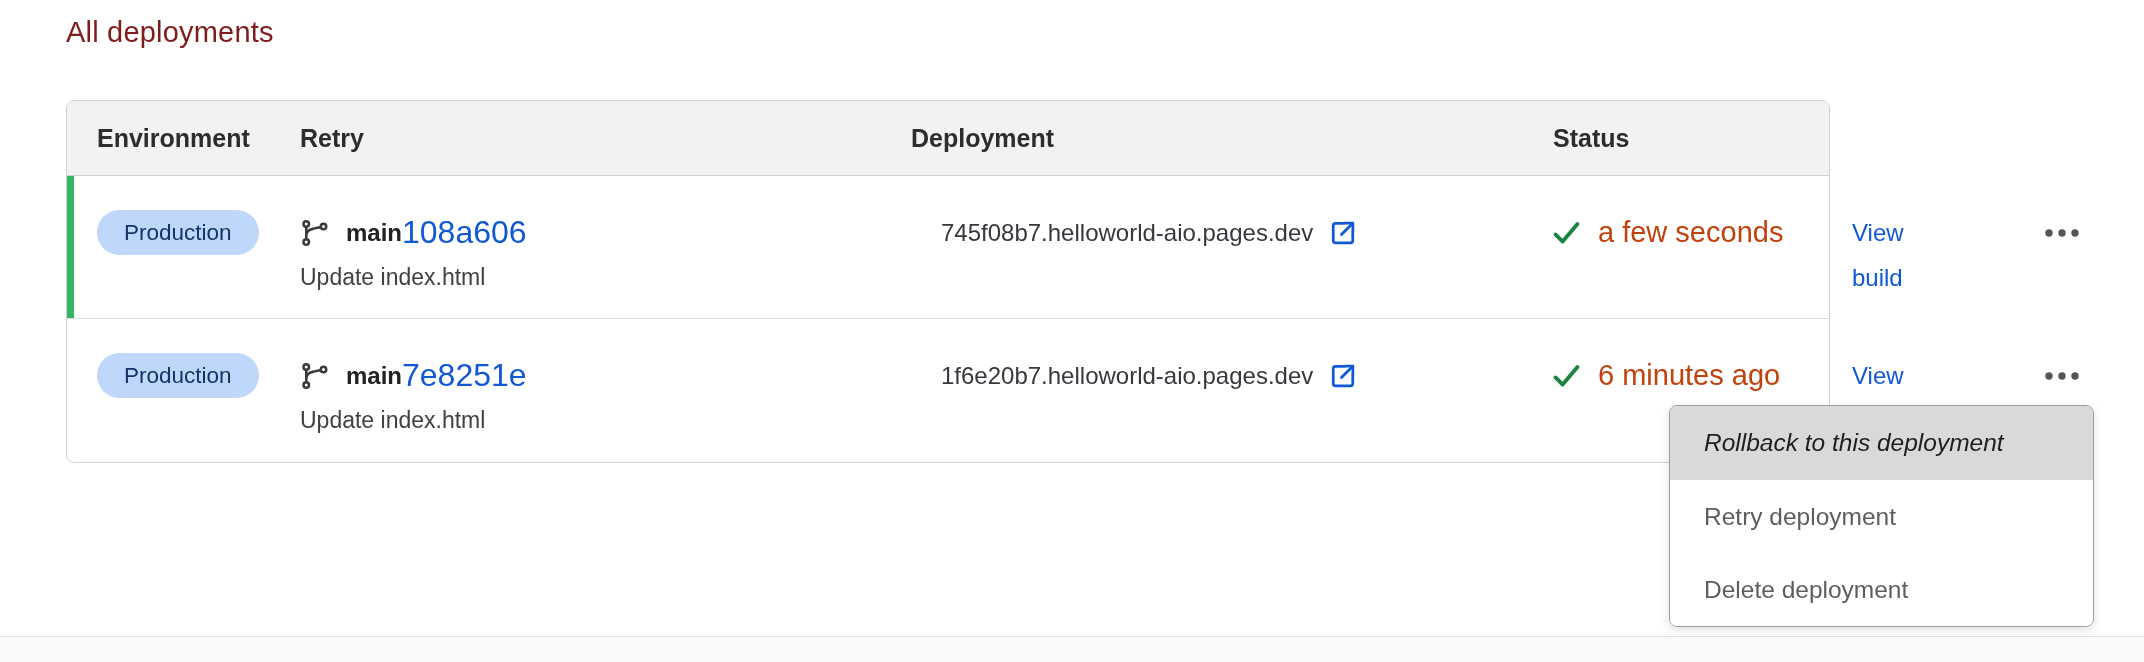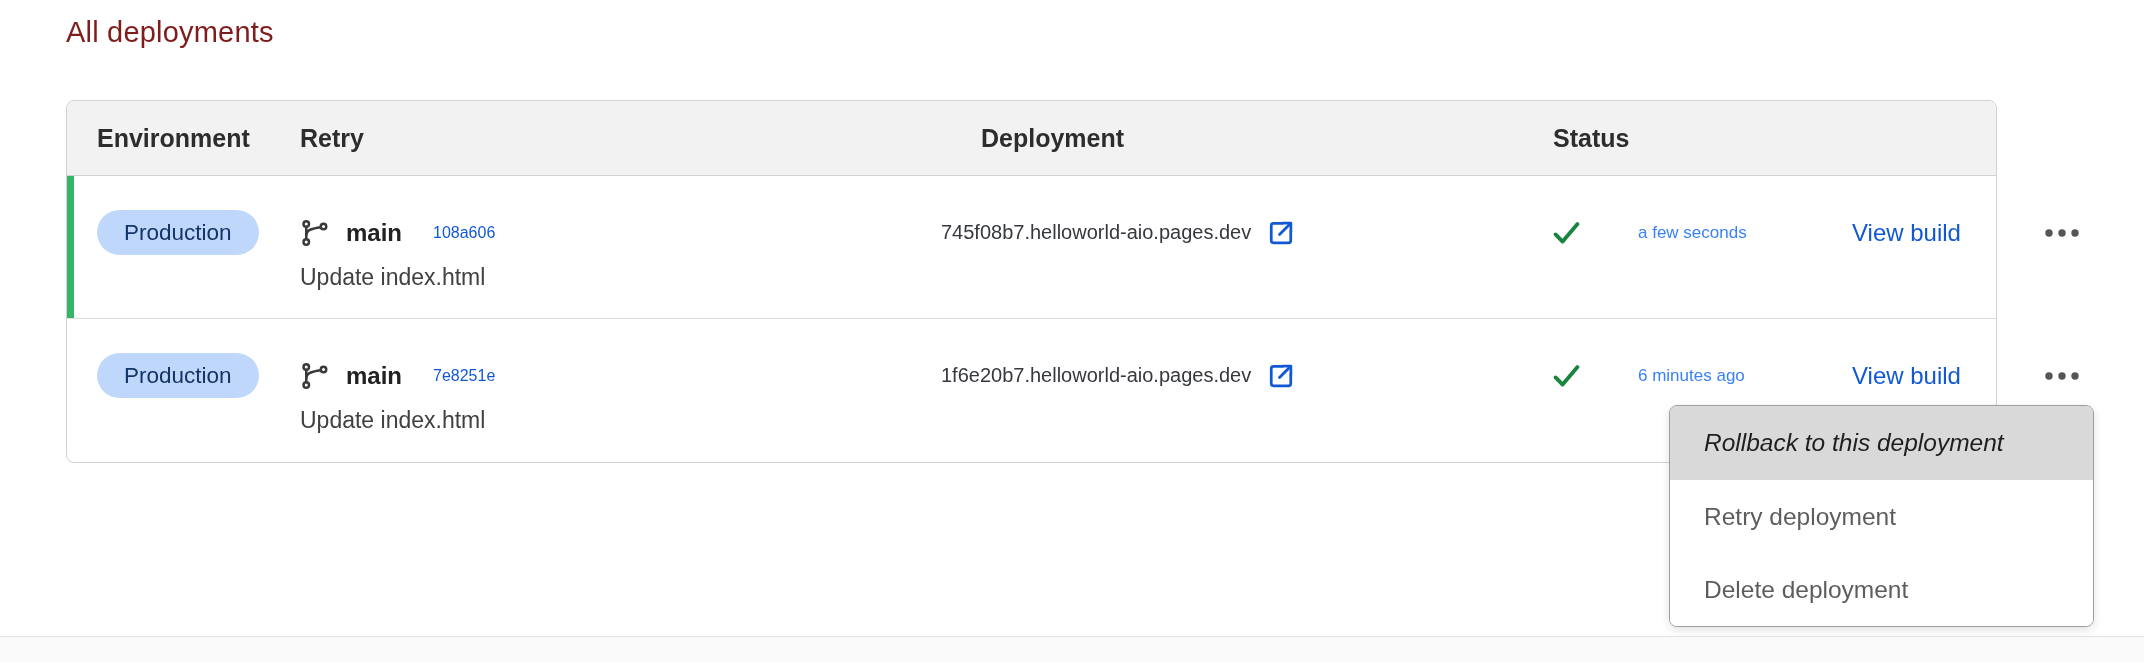--- a/index.html
+++ b/index.html
@@ -26,21 +26,21 @@
     font-weight: 500;
     letter-spacing: 0.2px;
     color: #7f1d1d;
   }
 
   
   .table {
     position: absolute;
     left: 66px;
     top: 100px;
-    width: 1931px;
+    width: 1764px;
     height: 363px;
     background: #ffffff;
     border: 1px solid #d2d2d2;
     border-radius: 8px;
   }
   .thead {
     position: relative;
     height: 75px;
     background: #f2f2f2;
     border-bottom: 1px solid #d2d2d2;
@@ -49,21 +49,21 @@
   .th {
     position: absolute;
     top: 0;
     line-height: 75px;
     font-size: 25px;
     font-weight: 600;
     color: #2d2d2d;
   }
   .th-env    { left: 30px; }
   .th-src    { left: 233px; }
-  .th-dep    { left: 914px; }
+  .th-dep    { left: 844px; }
   .th-status { left: 1486px; }
 
   .row {
     position: relative;
     height: 143px;
   }
   .row-1 { border-bottom: 1px solid #dcdcdc; }
   .row-2 { height: 144px; }
 
   .current-bar {
@@ -91,36 +91,36 @@
     top: 34px;
     height: 45px;
     display: flex;
     align-items: center;
   }
   .cell-source { left: 233px; }
   .cell-deploy { left: 874px; }
   .cell-status { left: 1484px; }
 
   .branch-icon { display: inline-flex; color: #3a3a3a; margin-right: 16px; }
-  .branch-name { font-size: 24px; font-weight: 700; color: #222222; margin-right: 31px; }
-  .link { color: #1158d6; text-decoration: none; font-size: 16px; cursor: pointer; }
+  .branch-name { font-size: 24px; font-weight: 700; color: #222222; }
+  .link { color: #1158d6; text-decoration: none; font-size: 32px; cursor: pointer; }
 
   .commit-msg {
     position: absolute;
     left: 233px;
     top: 88px;
     font-size: 23px;
     color: #414141;
   }
 
-  .deploy-url { font-size: 20px; color: #35383d; margin-right: 15px; }
+  .deploy-url { font-size: 24px; color: #35383d; margin-right: 15px; }
   .ext-link { display: inline-flex; color: #1158d6; cursor: pointer; }
 
   .check-icon { display: inline-flex; margin-right: 16px; }
-  .status-time { font-size: 17px; color: #3b82f6; margin-left: 40px; }
+  .status-time { font-size: 29px; color: #c2410c; }
 
   .view-build {
     position: absolute;
     left: 1785px;
     top: 34px;
     line-height: 45px;
     font-size: 24px;
   }
 
   .kebab {

